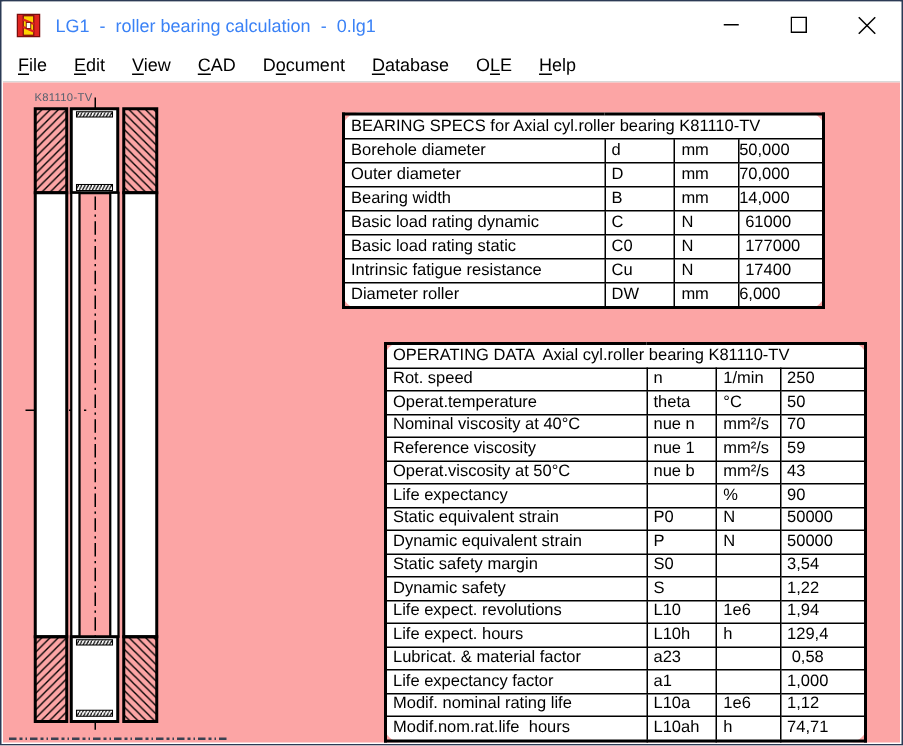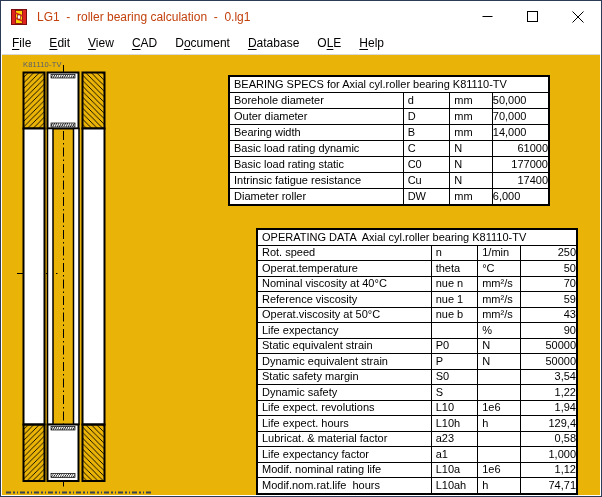--- a/index.html
+++ b/index.html
@@ -8,57 +8,57 @@
     background:#ffffff;border:1px solid #2b3a55;overflow:hidden;
     font-family:"Liberation Sans",sans-serif;color:#000;
   }
   
   .titlebar{
     position:absolute;left:1px;top:0;right:1px;height:31px;
     display:flex;align-items:center;background:#fff;
   }
   .app-icon{width:16px;height:16px;margin-left:9px;flex:0 0 auto;}
   .title-text{
-    margin-left:10px;font-size:12px;white-space:pre;color:#c2410c;flex:1 1 auto;
+    margin-left:10px;font-size:12px;white-space:pre;color:#3b82f6;flex:1 1 auto;
     overflow:hidden;
   }
   .win-btn{
     width:45px;height:31px;display:flex;align-items:center;justify-content:center;
     flex:0 0 auto;background:transparent;border:none;padding:0;cursor:default;
   }
   
   .menubar{
     position:absolute;left:1px;top:31px;right:1px;height:22px;
     display:flex;align-items:center;background:#fff;
     border-bottom:1px solid #d9d9d9;font-size:12px;padding-left:1px;
   }
   .menu-item{padding:2px 9px;white-space:pre;}
   .menu-key{text-decoration:underline;text-underline-offset:2px;}
   
-  .client{position:absolute;left:1px;top:54px;right:1px;bottom:1px;background:#eab308;}
+  .client{position:absolute;left:1px;top:54px;right:1px;bottom:1px;background:#fca5a5;}
   .drawing{position:absolute;left:0;top:0;}
   
   .data-table{
     position:absolute;border-collapse:collapse;table-layout:fixed;
     font-size:11px;line-height:13px;background:#fff;
   }
   .data-table, .data-table td{border:1px solid #000;}
-  .data-table{border-width:2px;}
+  .data-table{border-width:2px;border-radius:12px;}
   .t1{left:226px;top:20px;width:322px;}
   .t2{left:226px;top:173px;width:322px;margin-left:28px;}
   .t1 td{height:15px;}
   .t2 td{height:14.5px;}
   .data-table td{padding:0 0 0 4px;overflow:hidden;white-space:pre;vertical-align:middle;}
   .tbl-title{font-size:11px;}
   .col-desc{width:172px;}
   .col-sym{width:46px;}
   .col-unit{width:42px;}
   .col-val{width:56px;}
   .c-val.val-right{text-align:right;padding-right:44px;padding-left:0;}
-  .c-val.val-left{text-align:right;}
+  .c-val.val-left{text-align:left;}
   .dwg-label{font-size:7.5px;fill:#55606e;letter-spacing:.2px;}
 </style>
 </head>
 <body>
 
 <div class="window">
 
   <div class="titlebar">
     <svg class="app-icon" viewBox="0 0 16 16">
       <rect x="0.5" y="0.5" width="15" height="15" fill="#e02420" stroke="#7a0d0d"></rect>

